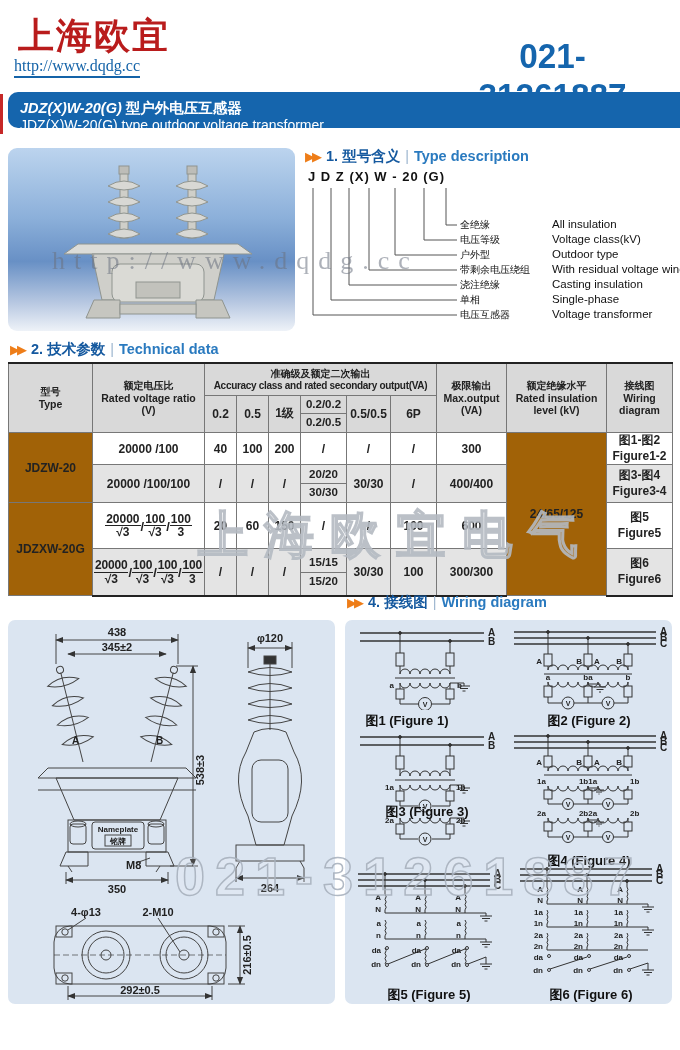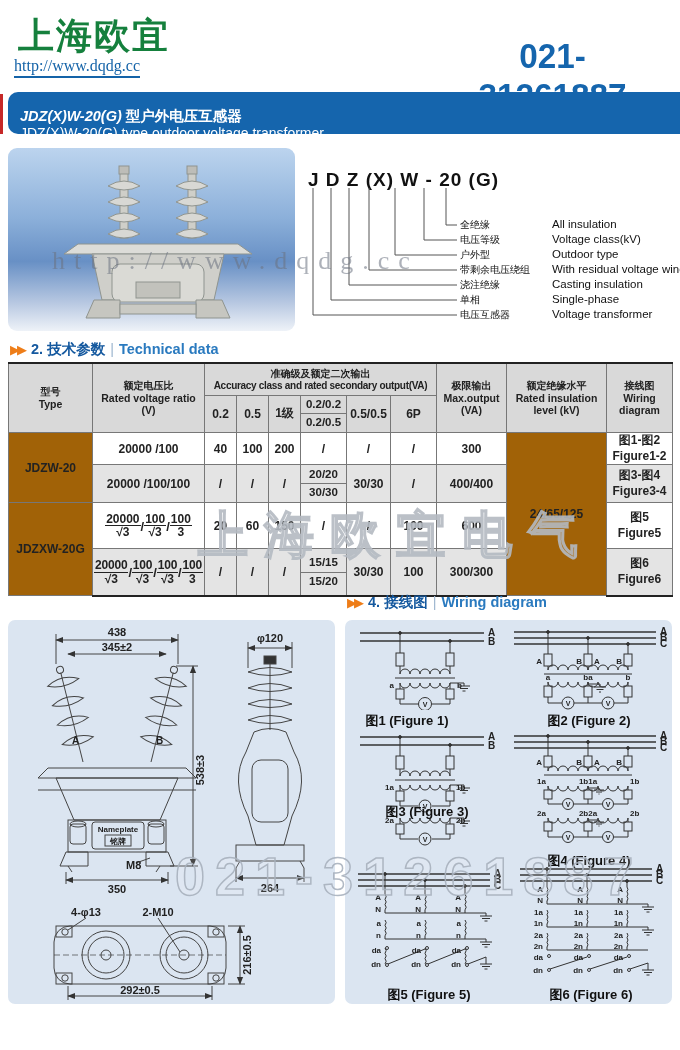--- a/index.html
+++ b/index.html
@@ -1,47 +1,47 @@
 <!DOCTYPE html>
 <html><head>
 <meta charset="utf-8">
 <style>
   html,body{margin:0;padding:0;background:#fff;}
   .page{position:relative;width:680px;height:1050px;background:#fff;overflow:hidden;
         font-family:"Liberation Sans",sans-serif;color:#222;}
   .abs{position:absolute;}
 
   
-  .logo-cn{left:18px;top:12px;font-size:36px;font-weight:bold;color:#15803d;letter-spacing:2px;}
+  .logo-cn{left:18px;top:12px;font-size:36px;font-weight:bold;color:#b91c1c;letter-spacing:2px;}
   .logo-url{left:14px;top:57px;font-size:16px;color:#1463a8;font-family:"Liberation Serif",serif;
             border-bottom:2px solid #1463a8;padding-bottom:1px;}
   .phone{left:448px;top:36px;width:220px;text-align:center;font-size:35px;font-weight:bold;
          color:#1565ad;transform:scaleX(.95);transform-origin:left;}
 
   
   .red-edge{left:0;top:94px;width:3px;height:40px;background:#c62828;}
-  .titlebar{left:8px;top:92px;width:672px;height:42px;background:#1565ad;border-radius:10px 0 0 10px;
-            color:#fff;padding:15px 0 0 12px;box-sizing:border-box;line-height:1.25;}
+  .titlebar{left:8px;top:92px;width:672px;height:36px;background:#1565ad;border-radius:10px 0 0 10px;
+            color:#fff;padding:7px 0 0 12px;box-sizing:border-box;line-height:1.25;}
   .titlebar .l1{font-size:14.5px;font-weight:bold;}
   .titlebar .l1 .model{font-style:italic;}
   .titlebar .l2{font-size:14px;}
 
   
   .sec-head{font-size:14.5px;white-space:nowrap;}
   .sec-head .arrows{color:#ee7d18;font-size:13px;letter-spacing:-3px;margin-right:7px;}
   .sec-head .sec-num,.sec-head .sec-cn{color:#15599f;font-weight:bold;}
   .sec-head .sec-sep{color:#9db6cf;margin:0 5px;}
   .sec-head .sec-en{color:#2a7abf;font-weight:bold;}
 
   
   .photo{left:8px;top:148px;width:287px;height:183px;border-radius:9px;overflow:hidden;
          background:linear-gradient(180deg,#bcd4ee 0%,#8cb0da 38%,#6890c5 62%,#b9c9e2 85%,#eef2f8 100%);}
 
   
-  .typecode{left:308px;top:170px;font-size:19px;font-weight:bold;color:#111;letter-spacing:1px;}
+  .typecode{left:308px;top:170px;font-size:13px;font-weight:bold;color:#111;letter-spacing:1px;}
   .legend-cn{font-size:10px;color:#111;width:88px;}
   .legend-en{font-size:11.5px;color:#111;white-space:nowrap;}
 
   
   .ttable{left:8px;top:362px;width:664px;border-collapse:collapse;table-layout:fixed;}
   .ttable td{border:1px solid #777;text-align:center;vertical-align:middle;padding:0;font-size:12px;}
   .ttable tr.th td{background:#d9d9d9;}
   .ttable .hcn{font-size:10px;font-weight:bold;line-height:1.2;}
   .ttable .hen{font-size:10.5px;font-weight:bold;line-height:1.15;}
   .ttable .hen.sm{font-size:10px;letter-spacing:-.3px;}
@@ -126,20 +126,24 @@
         <rect x="104" y="116" width="92" height="38" rx="8" fill="#dadad5"></rect>
         <rect x="128" y="134" width="44" height="16" fill="#c2c2bc"></rect>
 
         <path d="M86,152 L112,152 L112,170 L78,170 z" fill="#c6c6c0"></path>
         <path d="M188,152 L214,152 L222,170 L188,170 z" fill="#c6c6c0"></path>
         <rect x="112" y="156" width="76" height="10" fill="#cacac4"></rect>
       </g>
     </svg>
   </div>
 
+  <div class="abs sec-head" style="left:305px;top:147px;">
+    <span class="arrows">▶▶</span><span class="sec-num">1.</span>
+    <span class="sec-cn">型号含义</span><span class="sec-sep">|</span><span class="sec-en">Type description</span>
+  </div>
 
   <div class="abs typecode" style="left: 308px; top: 169px;">J D Z (X) W - 20 (G)</div>
 
   <svg class="abs" style="left:305px;top:188px;" width="158" height="145" viewBox="0 0 158 145">
     <g stroke="#555" stroke-width="1" fill="none">
       <polyline points="141,0 141,37 152,37"></polyline>
       <polyline points="119,0 119,52 152,52"></polyline>
       <polyline points="90,0 90,67 152,67"></polyline>
       <polyline points="64,0 64,82 152,82"></polyline>
       <polyline points="44,0 44,97 152,97"></polyline>

